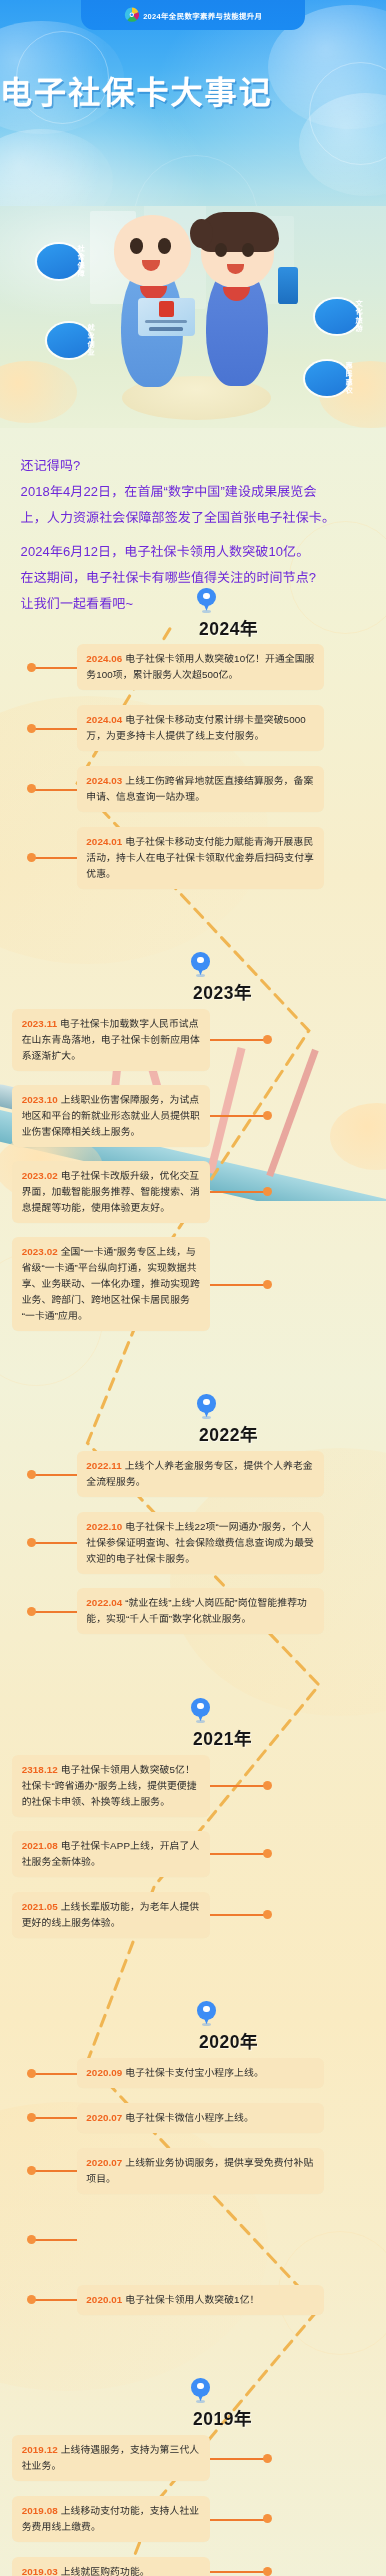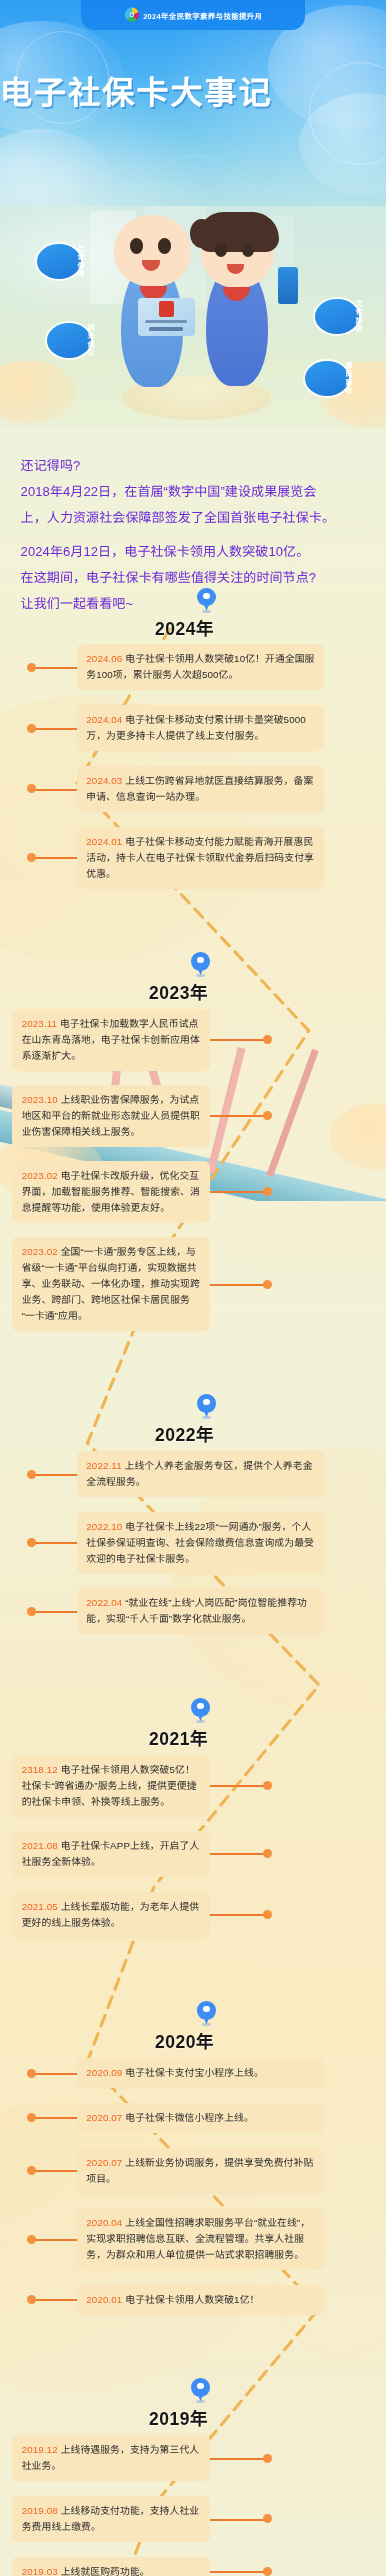--- a/index.html
+++ b/index.html
@@ -111,21 +111,21 @@
     position:absolute; left:20.6px; top:453px; width:340px;
     font-size:13px; line-height:2.0; color:#6d28d9; letter-spacing:0.1px;
     z-index:4;
   }
   .intro p { margin:0; }
   .intro .gap { height:8.2px; }
 
   
   .timeline { position:absolute; left:0; top:567px; width:386px; height:2937px; z-index:5; }
 
-  .year-node { position:absolute; text-align:left; width:103px; }
+  .year-node { position:absolute; text-align:right; width:103px; }
   .pin {
     width:18.5px; height:26px; margin:0 auto 1px;
     position:relative;
   }
   .pin .bulb {
     position:absolute; left:0; top:0; width:18.5px; height:18.5px;
     background:#3d8df5; border-radius:50% 50% 50% 50%;
   }
   .pin .tip {
     position:absolute; left:4.1px; top:10.8px; width:10.3px; height:12.4px;
@@ -147,21 +147,21 @@
 
   .card {
     position:absolute;
     background:#f9e6bd;
     border-radius:6.2px;
     padding:7.2px 9.3px;
     font-size:9.8px; line-height:1.62; color:#2b2b2b;
     letter-spacing:0.1px;
     box-shadow:0 0.5px 0 rgba(0,0,0,.02);
   }
-  .card .d { color:#f0651f; font-weight:normal; }
+  .card .d { color:#f0651f; font-weight:bold; }
   .card.left  { left:12.4px;  width:198px; }
   .card.right { left:77px; width:247px; }
 
   .conn {
     position:absolute; height:1.5px; background:#ef7a2e;
   }
   .dot {
     position:absolute; width:9.3px; height:9.3px; border-radius:50%;
     background:#f5913e;
   }
@@ -367,21 +367,20 @@
       </div>
       <div class="card right" style="top: 1491px;"><span class="d">2020.09 </span><span>电子社保卡支付宝小程序上线。</span></div>
       <div class="conn" style="top: 1506px; left: 31px; width: 46px;"></div>
       <div class="dot" style="top: 1502px; left: 27px;"></div>
       <div class="card right" style="top: 1536px;"><span class="d">2020.07 </span><span>电子社保卡微信小程序上线。</span></div>
       <div class="conn" style="top: 1550px; left: 31px; width: 46px;"></div>
       <div class="dot" style="top: 1546px; left: 27px;"></div>
       <div class="card right" style="top: 1581px;"><span class="d">2020.07 </span><span>上线新业务协调服务，提供享受免费付补贴项目。</span></div>
       <div class="conn" style="top: 1603px; left: 31px; width: 46px;"></div>
       <div class="dot" style="top: 1599px; left: 27px;"></div>
-      <div class="card right" style="top: 1641px;"><span class="d">2020.04 </span><span>上线全国性招聘求职服务平台“就业在线”，实现求职招聘信息互联、全流程管理。共享人社服务，为群众和用人单位提供一站式求职招聘服务。</span></div>
       <div class="conn" style="top: 1672px; left: 31px; width: 46px;"></div>
       <div class="dot" style="top: 1668px; left: 27px;"></div>
       <div class="card right" style="top: 1718px;"><span class="d">2020.01 </span><span>电子社保卡领用人数突破1亿！</span></div>
       <div class="conn" style="top: 1732px; left: 31px; width: 46px;"></div>
       <div class="dot" style="top: 1728px; left: 27px;"></div>
       <div class="year-node" style="top: 1811px; left: 149px;">
         <div class="pin">
           <div class="bulb"></div>
           <div class="tip"></div>
           <div class="hole"></div>

